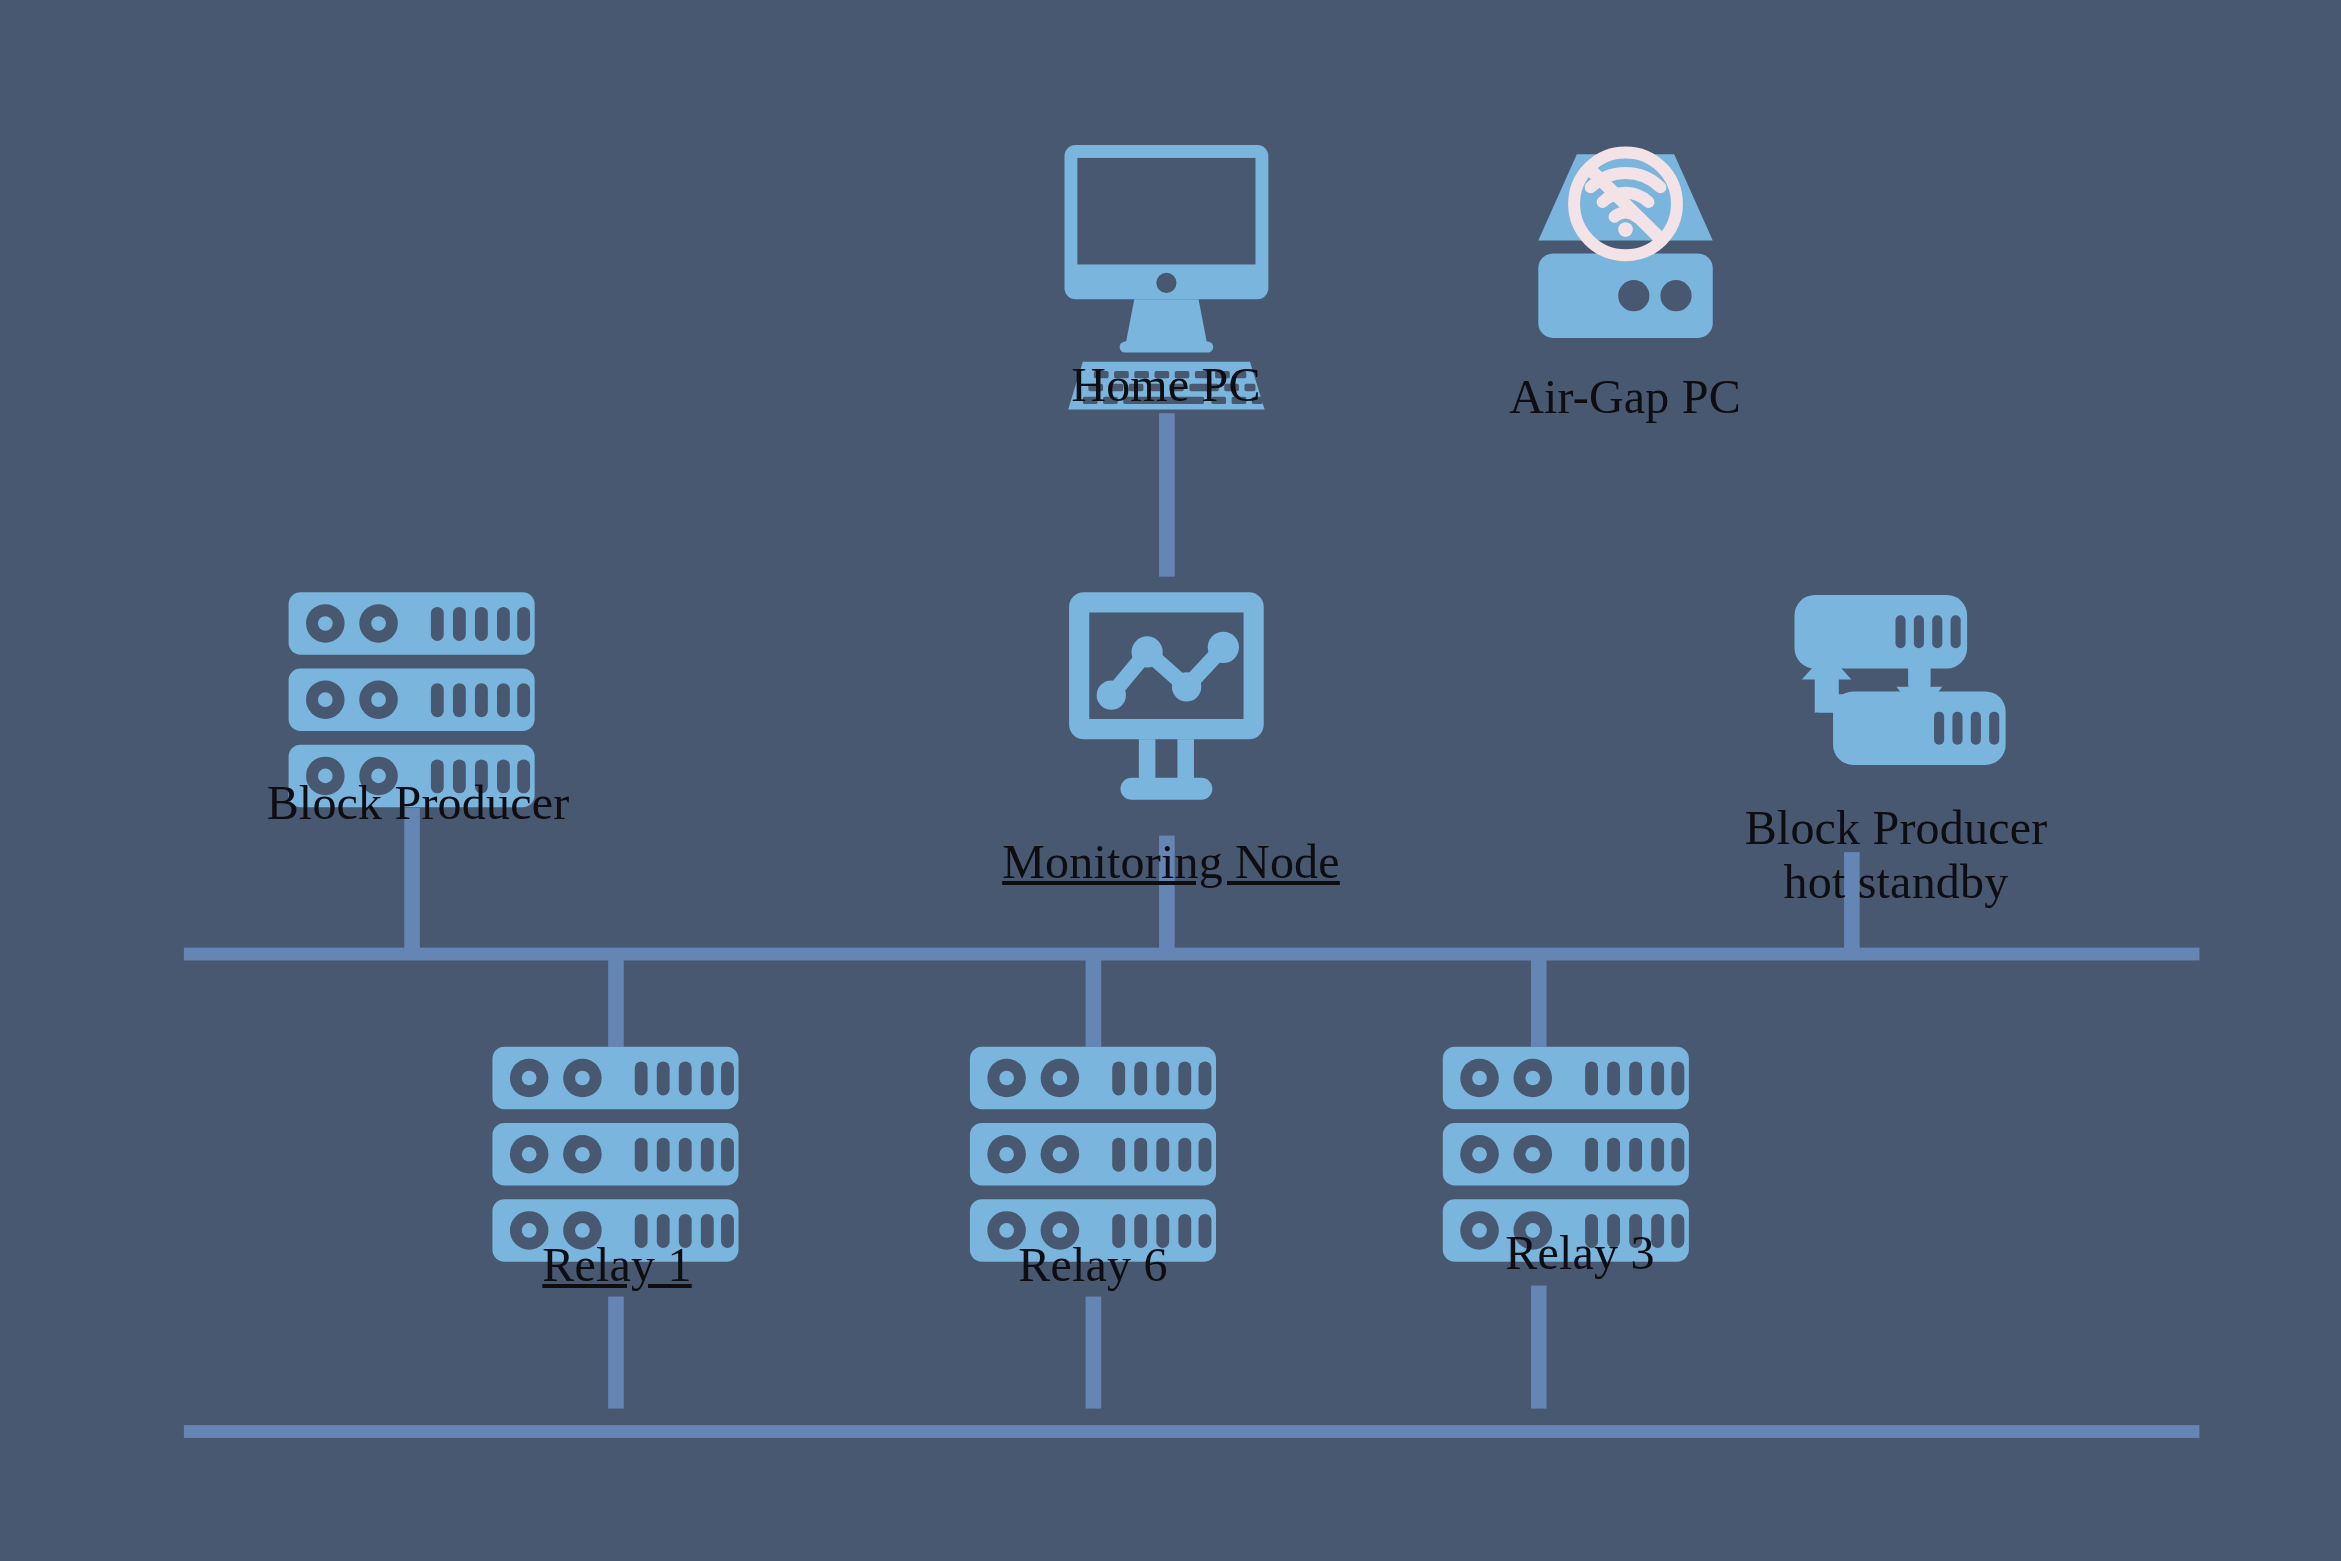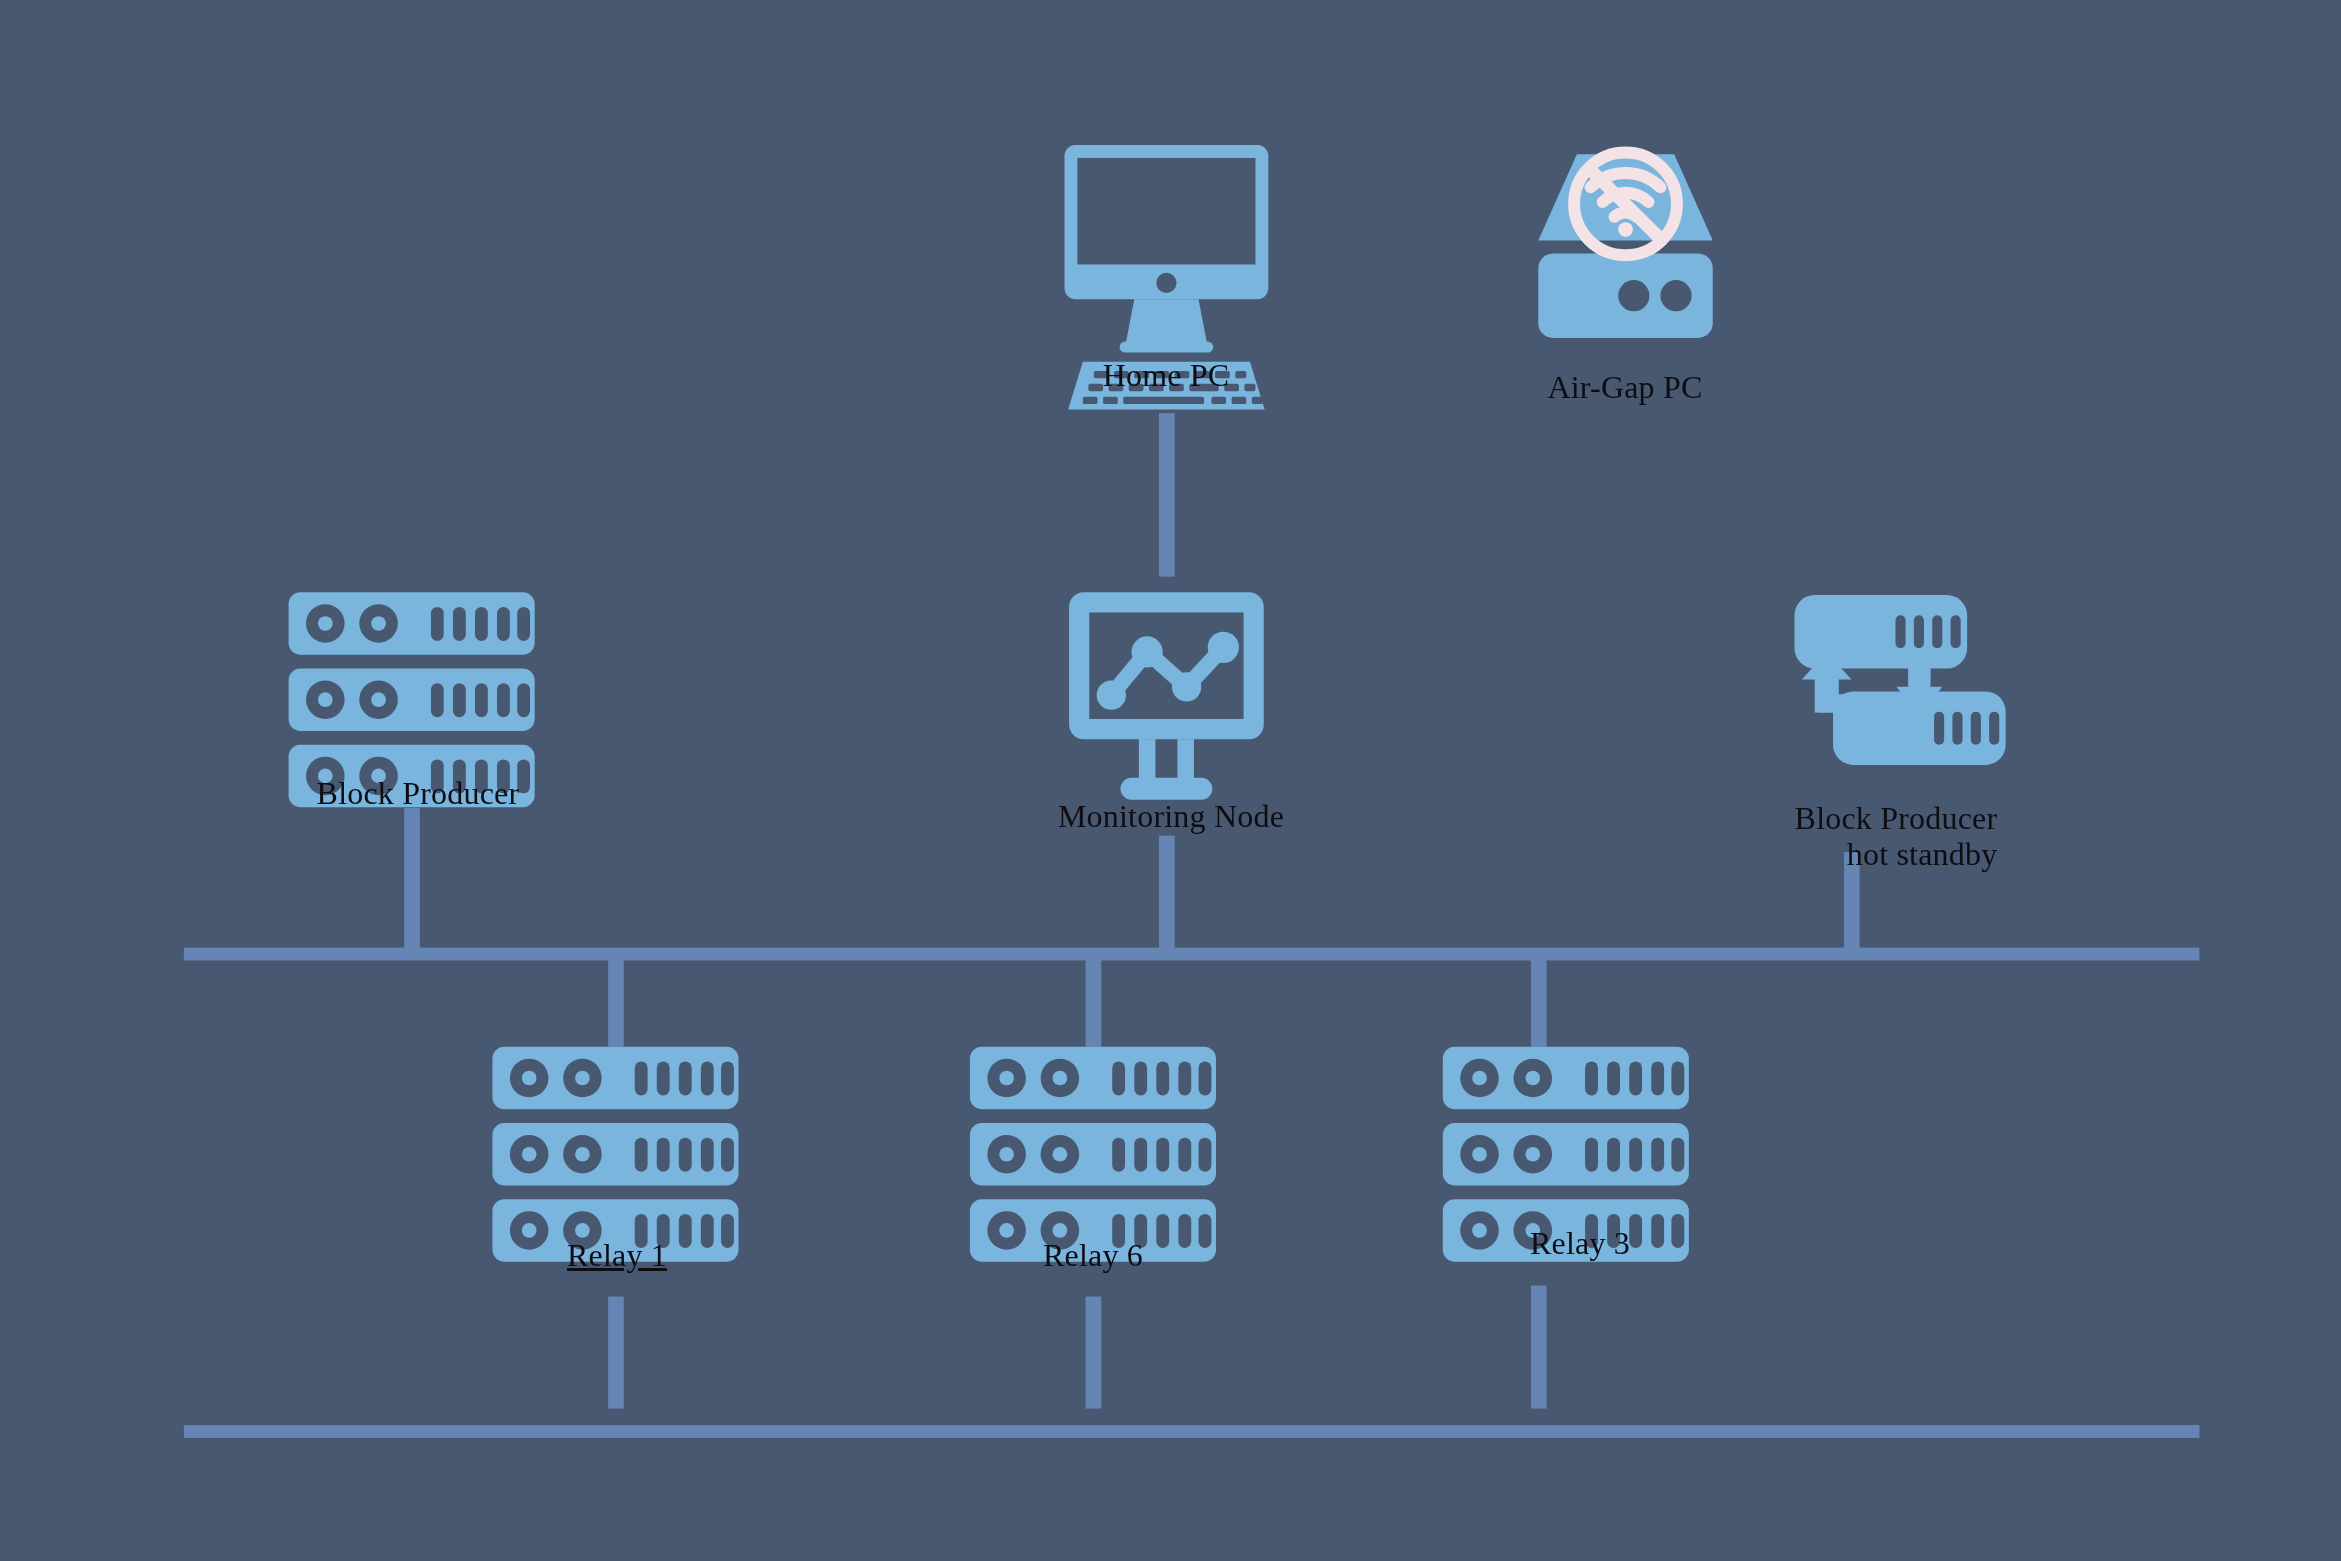--- a/index.html
+++ b/index.html
@@ -20,23 +20,23 @@
   #diagram-svg {
     position: absolute;
     inset: 0;
     width: 2342px;
     height: 1561px;
     display: block;
   }
   .node-label {
     position: absolute;
     color: #0d0d12;
-    font-size: 32px;
+    font-size: 48px;
     line-height: 1.12;
-    text-align: right;
+    text-align: center;
     white-space: pre-line;
     letter-spacing: 0.2px;
     transform: translateX(-50%);
     pointer-events: none;
   }
 </style>
 </head>
 <body>
 
 <div id="stage">
@@ -206,21 +206,21 @@
     <use href="#sym-monitor-chart" x="1164" y="645"></use>
     <use href="#sym-server-sync" x="1954" y="648"></use>
     <use href="#sym-server-rack" x="536" y="1140"></use>
     <use href="#sym-server-rack" x="1056" y="1140"></use>
     <use href="#sym-server-rack" x="1571" y="1140"></use>
   </svg>
 
   <div class="node-label" style="left:1166px; top:358px;">Home PC</div>
   <div class="node-label" style="left:1625px; top:370px;">Air-Gap PC</div>
   <div class="node-label" style="left:418px; top:776px;">Block Producer</div>
-  <div class="node-label" style="left:1171px; top:799px;">Monitoring Node</div>
+  <div class="node-label" style="left:1171px; top:835px;text-decoration:underline;">Monitoring Node</div>
   <div class="node-label" style="left:1896px; top:801px;">Block Producer
 hot standby</div>
   <div class="node-label" style="left:617px; top:1238px;text-decoration:underline;">Relay 1</div>
   <div class="node-label" style="left:1093px; top:1238px;">Relay 6</div>
   <div class="node-label" style="left:1580px; top:1226px;">Relay 3</div>
 
 </div>
 
 
 </body></html>

